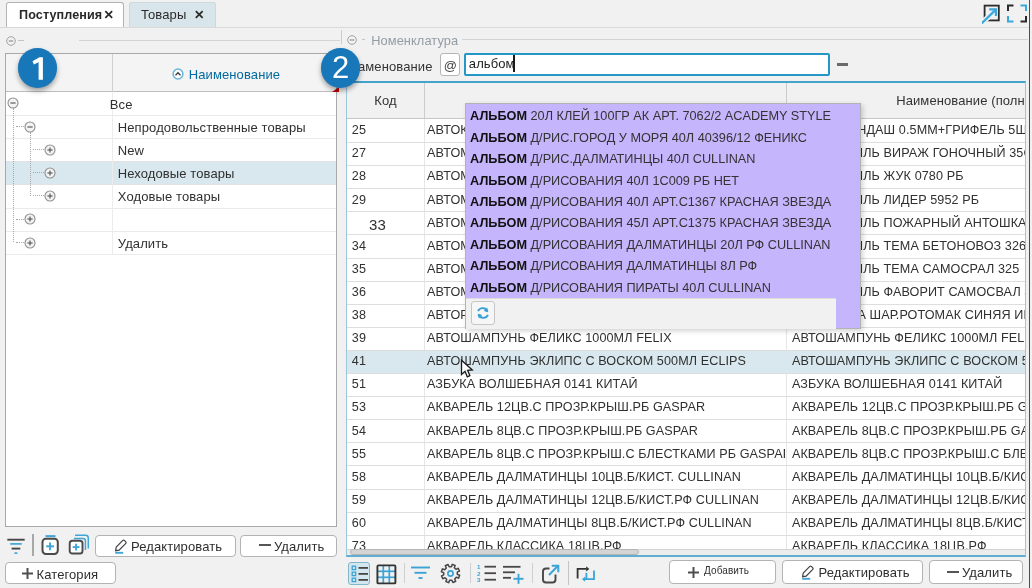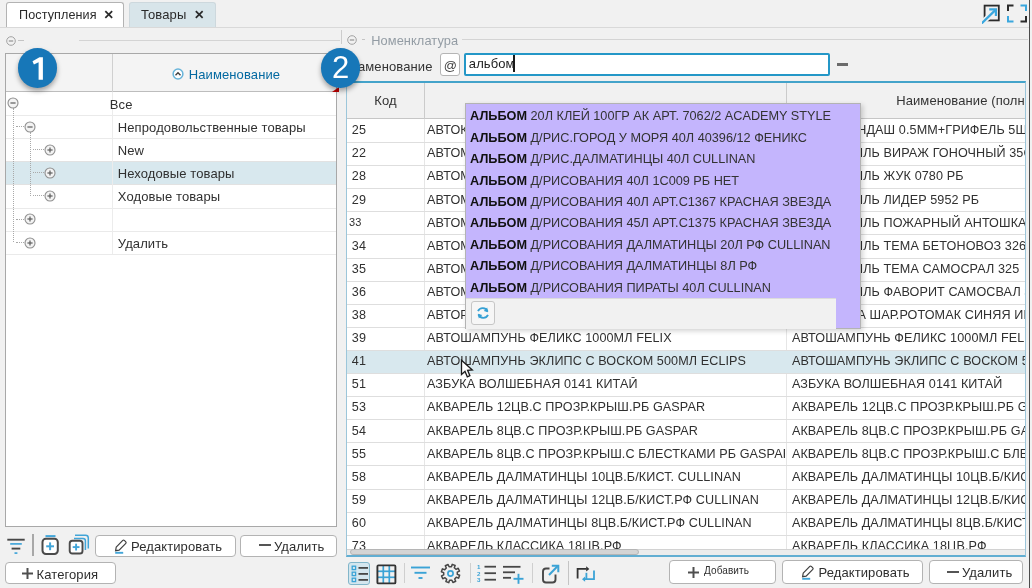--- a/index.html
+++ b/index.html
@@ -9,21 +9,21 @@
   #stage{position:relative;width:1032px;height:588px;overflow:hidden;}
   .txt{white-space:nowrap;letter-spacing:0.1px;}
   .dtxt{white-space:nowrap;letter-spacing:0;font-size:12.7px !important;}
 </style>
 </head>
 <body>
 <div id="stage">
 
   <div class="abs" style="left:0;top:26.5px;width:1029px;height:1px;background:#d9d9d9;"></div>
   <div class="abs" style="left:6px;top:2px;width:118px;height:24.5px;background:#ffffff;border:1px solid #b3b3b3;border-bottom:none;border-radius:3px 3px 0 0;box-sizing:border-box;"></div>
-  <div class="abs txt" style="left:19px;top:7.5px;font-size:12.6px;color:#2a2a2a;">Поступления</div>
+  <div class="abs txt" style="left:19px;top:7.5px;font-size:12.6px;color:#2a2a2a;font-weight:bold;">Поступления</div>
   <div class="abs" style="left:103.5px;top:6.5px;font-size:12.5px;font-weight:bold;color:#2a2a2a;">✕</div>
   <div class="abs" style="left:128.5px;top:2px;width:87.5px;height:25px;background:#d8e5ea;border:1px solid #cdd8dd;border-bottom:none;border-radius:3px 3px 0 0;box-sizing:border-box;"></div>
   <div class="abs txt" style="left:141px;top:7px;font-size:13px;color:#2a2a2a;">Товары</div>
   <div class="abs" style="left:194px;top:6.5px;font-size:12.5px;font-weight:bold;color:#2a2a2a;">✕</div>
 
   <svg class="abs" style="left:982px;top:3px;" width="20" height="21" viewBox="0 0 20 21">
     <rect x="2.6" y="2.6" width="14.2" height="14.8" fill="none" stroke="#2b2b2b" stroke-width="1.8"></rect>
     <path d="M-0.5 20.5 L13.8 6.8" fill="none" stroke="#f1f1f1" stroke-width="5.5"></path>
     <path d="M-0.5 20.5 L13.3 7.2" fill="none" stroke="#3aa7de" stroke-width="2.3"></path>
     <path d="M7.2 6.3 L13.9 6.3 L13.9 13" fill="none" stroke="#3aa7de" stroke-width="2.2"></path>
@@ -203,30 +203,30 @@
     <div class="abs" style="left:0;top:336.0px;width:679.6px;height:1px;background:#dedede;"></div>
     <div class="abs" style="left:0;top:359.1px;width:679.6px;height:1px;background:#dedede;"></div>
     <div class="abs" style="left:0;top:382.2px;width:679.6px;height:1px;background:#dedede;"></div>
     <div class="abs" style="left:0;top:405.3px;width:679.6px;height:1px;background:#dedede;"></div>
     <div class="abs" style="left:0;top:428.4px;width:679.6px;height:1px;background:#dedede;"></div>
     <div class="abs" style="left:0;top:451.5px;width:679.6px;height:1px;background:#dedede;"></div>
 
     <div class="abs txt" style="left:4.8px;top:40.0px;font-size:12.6px;">25</div>
     <div class="abs txt" style="left:80px;top:40.0px;width:357.5px;overflow:hidden;font-size:12.6px;">АВТОКАРАНДАШ 0.5ММ+ГРИФЕЛЬ 5ШТ</div>
     <div class="abs txt" style="left:444.9px;top:40.0px;font-size:12.6px;">АВТОКАРАНДАШ 0.5ММ+ГРИФЕЛЬ 5ШТ</div>
-    <div class="abs txt" style="left:4.8px;top:63.1px;font-size:12.6px;">22</div>
+    <div class="abs txt" style="left:4.8px;top:63.1px;font-size:12.6px;">27</div>
     <div class="abs txt" style="left:80px;top:63.1px;width:357.5px;overflow:hidden;font-size:12.6px;">АВТОМОБИЛЬ ВИРАЖ ГОНОЧНЫЙ 35СМ</div>
     <div class="abs txt" style="left:444.9px;top:63.1px;font-size:12.6px;">АВТОМОБИЛЬ ВИРАЖ ГОНОЧНЫЙ 35СМ</div>
     <div class="abs txt" style="left:4.8px;top:86.2px;font-size:12.6px;">28</div>
     <div class="abs txt" style="left:80px;top:86.2px;width:357.5px;overflow:hidden;font-size:12.6px;">АВТОМОБИЛЬ ЖУК 0780 РБ</div>
     <div class="abs txt" style="left:444.9px;top:86.2px;font-size:12.6px;">АВТОМОБИЛЬ ЖУК 0780 РБ</div>
     <div class="abs txt" style="left:4.8px;top:109.3px;font-size:12.6px;">29</div>
     <div class="abs txt" style="left:80px;top:109.3px;width:357.5px;overflow:hidden;font-size:12.6px;">АВТОМОБИЛЬ ЛИДЕР 5952 РБ</div>
     <div class="abs txt" style="left:444.9px;top:109.3px;font-size:12.6px;">АВТОМОБИЛЬ ЛИДЕР 5952 РБ</div>
-    <div class="abs txt" style="left:2px;top:132.4px;font-size:11px;">33</div>
+    <div class="abs txt" style="left:22px;top:132.4px;font-size:15px;">33</div>
     <div class="abs txt" style="left:80px;top:132.4px;width:357.5px;overflow:hidden;font-size:12.6px;">АВТОМОБИЛЬ ПОЖАРНЫЙ АНТОШКА РБ</div>
     <div class="abs txt" style="left:444.9px;top:132.4px;font-size:12.6px;">АВТОМОБИЛЬ ПОЖАРНЫЙ АНТОШКА РБ</div>
     <div class="abs txt" style="left:4.8px;top:155.5px;font-size:12.6px;">34</div>
     <div class="abs txt" style="left:80px;top:155.5px;width:357.5px;overflow:hidden;font-size:12.6px;">АВТОМОБИЛЬ ТЕМА БЕТОНОВОЗ 326 РФ</div>
     <div class="abs txt" style="left:444.9px;top:155.5px;font-size:12.6px;">АВТОМОБИЛЬ ТЕМА БЕТОНОВОЗ 326 РФ</div>
     <div class="abs txt" style="left:4.8px;top:178.6px;font-size:12.6px;">35</div>
     <div class="abs txt" style="left:80px;top:178.6px;width:357.5px;overflow:hidden;font-size:12.6px;">АВТОМОБИЛЬ ТЕМА САМОСРАЛ 325</div>
     <div class="abs txt" style="left:444.9px;top:178.6px;font-size:12.6px;">АВТОМОБИЛЬ ТЕМА САМОСРАЛ 325</div>
     <div class="abs txt" style="left:4.8px;top:201.7px;font-size:12.6px;">36</div>
     <div class="abs txt" style="left:80px;top:201.7px;width:357.5px;overflow:hidden;font-size:12.6px;">АВТОМОБИЛЬ ФАВОРИТ САМОСВАЛ 34СМ</div>

